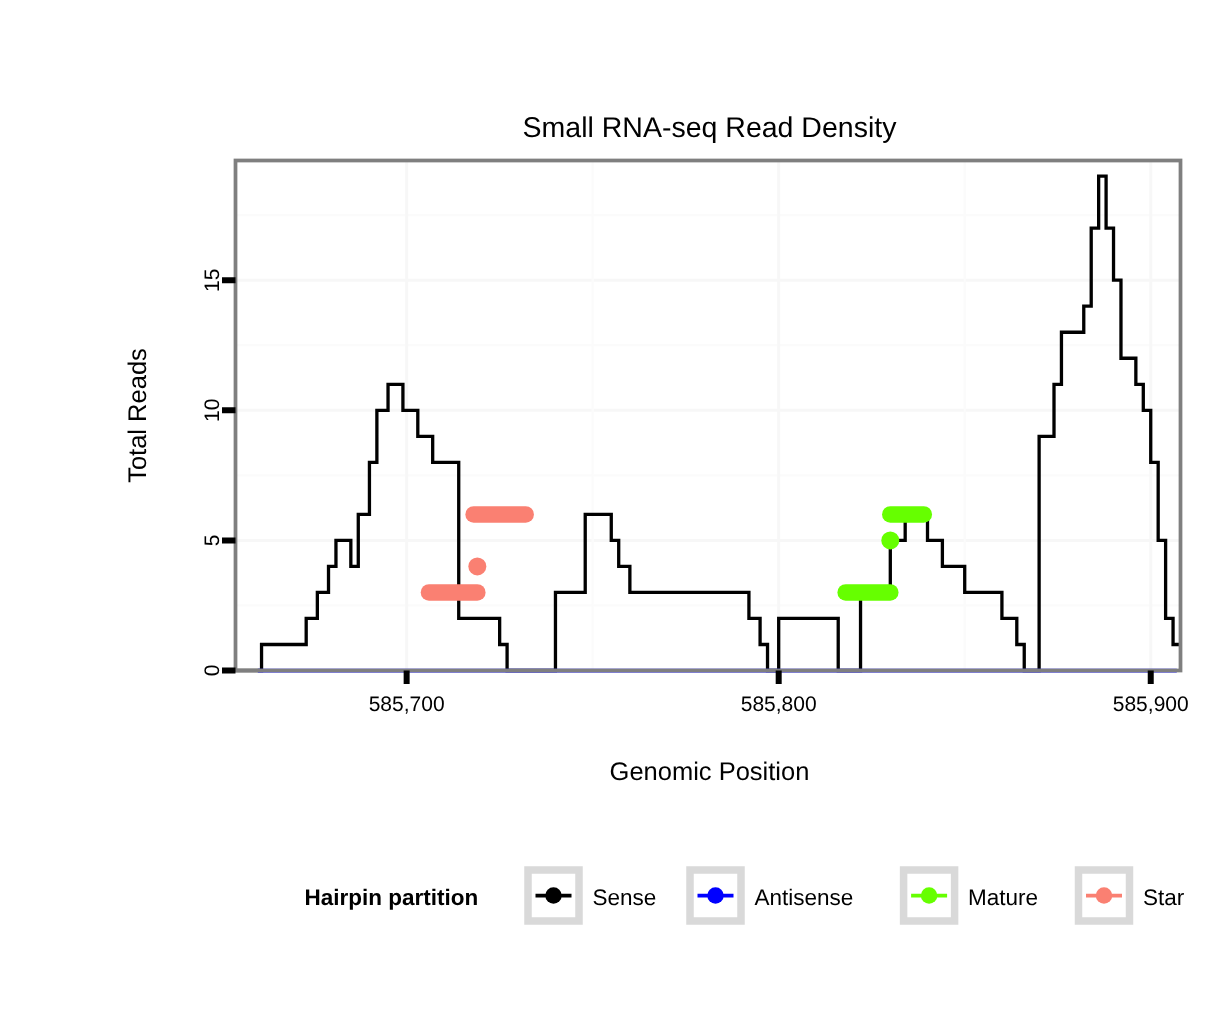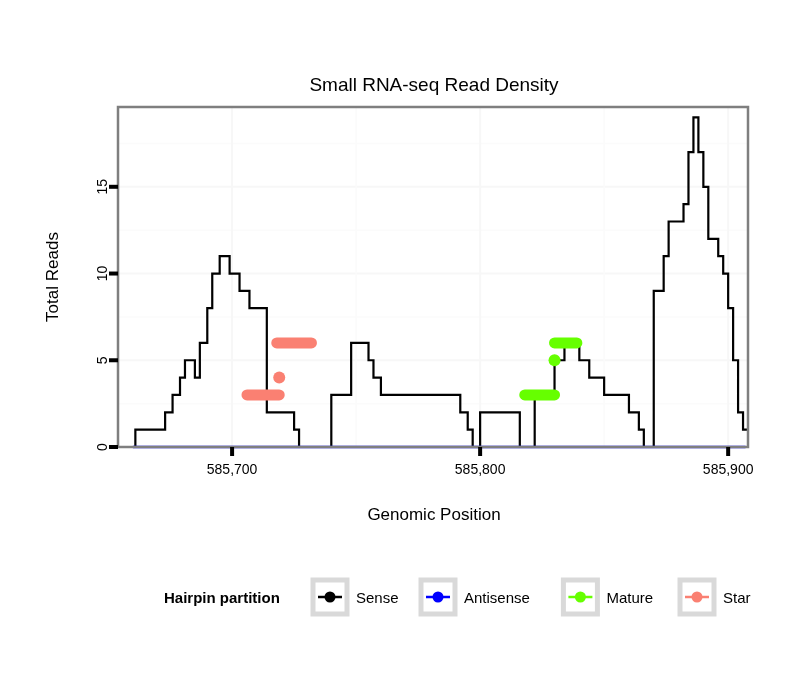--- a/index.html
+++ b/index.html
@@ -11,20 +11,21 @@
     width: 810px;
     height: 690px;
     font-family: "Liberation Sans", sans-serif;
     color: #000000;
     overflow: hidden;
   }
   #chart-root {
     position: relative;
     width: 670px;
     height: 690px;
+    padding-left: 39px;
   }
   svg {
     display: block;
   }
   .axis-title {
     font-family: "Liberation Sans", sans-serif;
     font-size: 17px;
     fill: #000000;
   }
   .plot-title {

